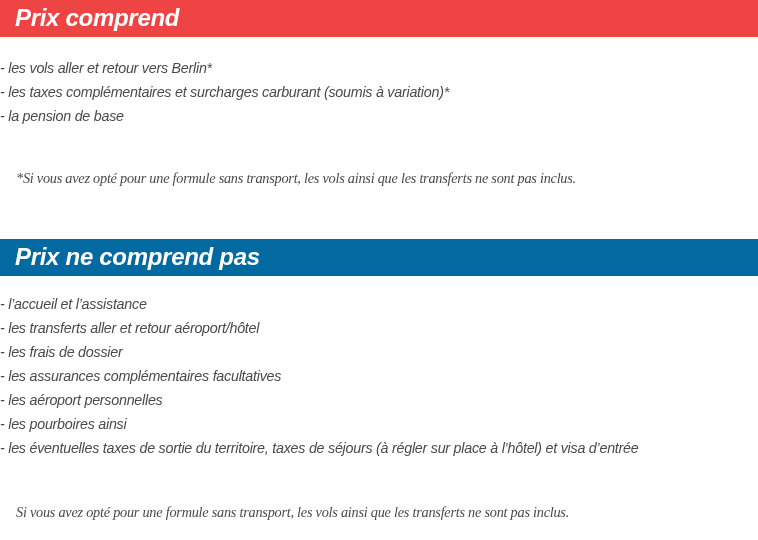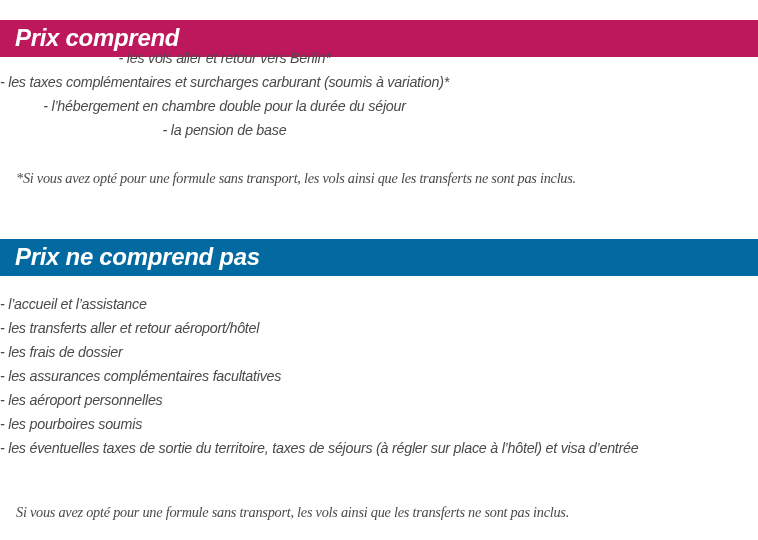--- a/index.html
+++ b/index.html
@@ -49,61 +49,60 @@
     }
     .item-list li {
       font-size: 14.3px;
       font-style: italic;
       line-height: 24px;
       height: 24px;
       white-space: nowrap;
       color: #4a4a4a;
       letter-spacing: -0.25px;
     }
-    #list-1 { top: 46px; text-align: center; }
+    #list-1 { top: 56px; }
     #list-2 { top: 292px; }
 
     .note {
       position: absolute;
       left: 16px;
       margin: 0;
       font-size: 14.3px;
       font-style: italic;
       line-height: 24px;
       white-space: nowrap;
       color: #4a4a4a;
       letter-spacing: -0.25px;
       font-family: Liberation Serif, serif;
     }
     #note-1 { top: 166px; }
     #note-2 { top: 500px; }
   </style>
 </head>
 <body>
 
-<div class="section-header" id="header-1" style="background: #be185d; margin-top: 20px;">
+<div class="section-header" id="header-1" style="background: #ef4444;">
   <h2>Prix comprend</h2>
 </div>
 
 <ul class="item-list" id="list-1">
   <li>- les vols aller et retour vers Berlin*</li>
   <li>- les taxes complémentaires et surcharges carburant (soumis à variation)*</li>
-  <li>- l’hébergement en chambre double pour la durée du séjour</li>
   <li>- la pension de base</li>
 </ul>
 
 <p class="note" id="note-1">*Si vous avez opté pour une formule sans transport, les vols ainsi que les transferts ne sont pas inclus.</p>
 
 <div class="section-header" id="header-2" style="background: #0369a1;">
   <h2>Prix ne comprend pas</h2>
 </div>
 
 <ul class="item-list" id="list-2">
   <li>- l’accueil et l’assistance</li>
   <li>- les transferts aller et retour aéroport/hôtel</li>
   <li>- les frais de dossier</li>
   <li>- les assurances complémentaires facultatives</li>
   <li>- les aéroport personnelles</li>
-  <li>- les pourboires soumis</li>
+  <li>- les pourboires ainsi</li>
   <li>- les éventuelles taxes de sortie du territoire, taxes de séjours (à régler sur place à l’hôtel) et visa d’entrée</li>
 </ul>
 
 <p class="note" id="note-2">Si vous avez opté pour une formule sans transport, les vols ainsi que les transferts ne sont pas inclus.</p>
 
 </body></html>

